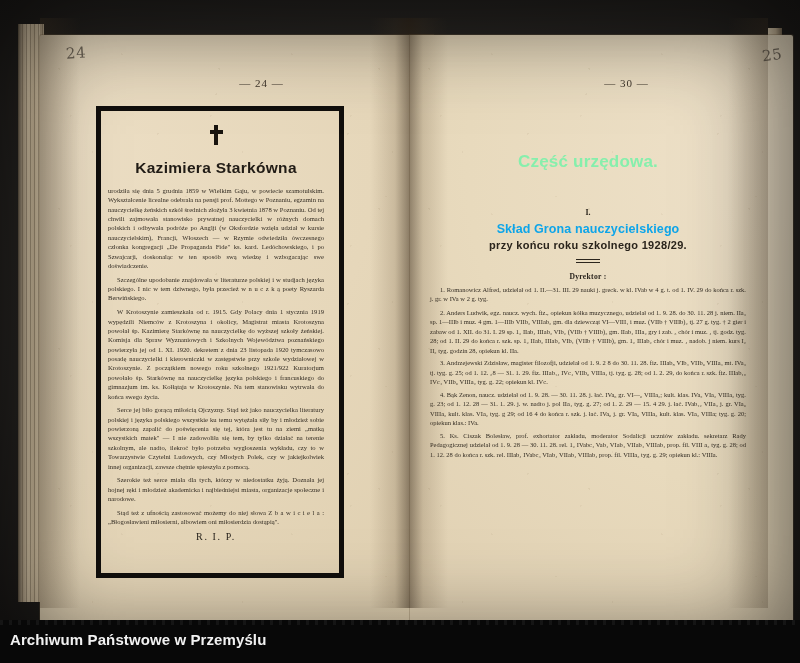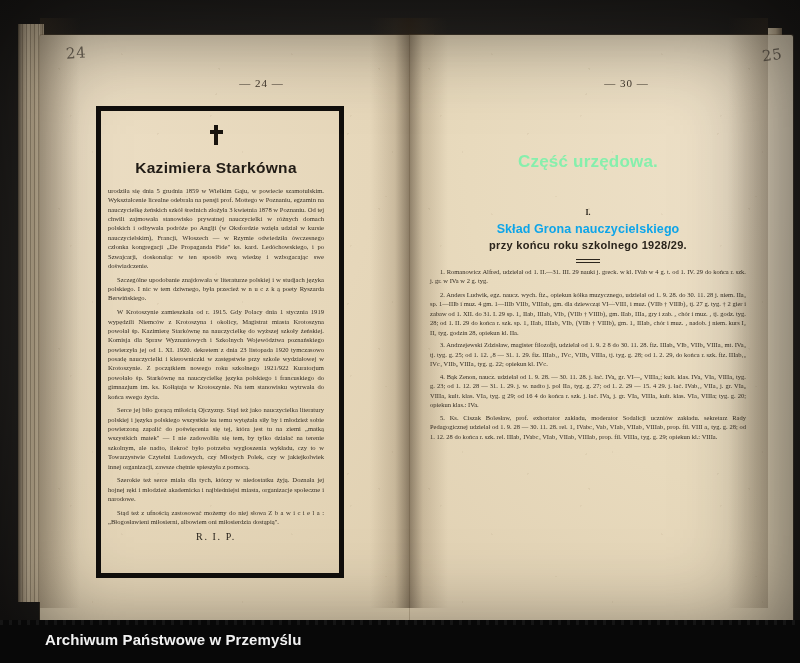--- a/index.html
+++ b/index.html
@@ -124,21 +124,21 @@
   .rule{width:24px;height:0;margin:8px auto 0;border-top:1.4px solid #2b251d;
       border-bottom:1.4px solid #2b251d;padding-top:2px;}
   .role-head{text-align:center;font-size:7.6px;font-weight:700;margin-top:9px;color:#241f19;
       letter-spacing:.3px;}
   .entries{margin-top:4px;font-size:6.5px;line-height:1.46;text-align:justify;color:#332c23;}
   .entries p{margin:0 0 3px 0;text-indent:10px;}
 
   
   .wm{position:absolute;left:0;bottom:0;width:800px;height:43px;background:#080808;}
   .wm-label{position:absolute;left:10px;top:11px;font-family:"Liberation Sans", sans-serif;
-      font-weight:700;font-size:15px;color:#f2f2f2;letter-spacing:.1px;margin-left:35px;}
+      font-weight:700;font-size:15px;color:#f2f2f2;letter-spacing:.1px;}
   .wm-noise{position:absolute;left:0;top:0;width:800px;height:5px;
       background:repeating-linear-gradient(90deg,
         rgba(255,255,255,.05) 0 3px, rgba(255,255,255,0) 3px 9px);}
 
   .vignette{position:absolute;inset:0;pointer-events:none;
     box-shadow:inset 0 0 90px 26px rgba(0,0,0,.55);}
 </style>
 </head>
 <body>
 
@@ -173,20 +173,21 @@
       <div class="rip">R. I. P.</div>
     </div>
 
     <div class="r-col">
       <div class="sect-title">Część urzędowa.</div>
       <div class="roman">I.</div>
       <div class="sub-title">Skład Grona nauczycielskiego</div>
       <div class="sub-sub">przy końcu roku szkolnego 1928/29.</div>
       <div class="rule"></div>
 
+      <div class="role-head">Dyrektor :</div>
       <div class="entries">
         <p>1. Romanowicz Alfred, udzielał od 1. II.—31. III. 29 nauki j. greck. w kl. IVab w 4 g. t. od 1. IV. 29 do końca r. szk. j. gr. w IVa w 2 g. tyg.</p>
       </div>
 
       <div class="entries">
         <p>2. Anders Ludwik, egz. naucz. wych. fiz., opiekun kółka muzycznego, udzielał od 1. 9. 28. do 30. 11. 28 j. niem. IIa₃ sp. 1—IIIb i muz. 4 gm. 1—IIIb VIIb₂ VIIIab₂ gm. dla dziewcząt VI—VIII₁ i muz. (VIIb † VIIIb)₂ tj. 27 g. tyg. † 2 gier i zabaw od 1. XII. do 31. I. 29 sp. 1₂ IIab₄ IIIab₂ VIb₂ (VIIb † VIIIb)₂ gm. IIab₄ IIIa₂ gry i zab. ₃ chór i muz. ₄ tj. godz. tyg. 28; od 1. II. 29 do końca r. szk. sp. 1₂ IIab₂ IIIab₂ VIb₁ (VIIb † VIIIb)₂ gm. 1₂ IIIab₂ chór i muz. ₄ nadob. j niem. kurs I₂ II₂ tyg. godzin 28, opiekun kl. IIa.</p>
         <p>3. Andrzejewski Zdzisław, magister filozofji, udzielał od 1. 9. 2 8 do 30. 11. 28. fiz. IIIab₈ VIb₄ VIIb₆ VIIIa₄ mt. IVa₃ tj. tyg. g. 25; od 1. 12. ₂8 — 31. 1. 29. fiz. IIIab₁₄ IVc₄ VIIb₆ VIIIa₄ tj. tyg. g. 28; od 1. 2. 29, do końca r. szk. fiz. IIIab₁₀ IVc₄ VIIb₆ VIIIa₂ tyg. g. 22; opiekun kl. IVc.</p>
         <p>4. Bąk Zenon, naucz. udzielał od 1. 9. 28. — 30. 11. 28. j. łać. IVa₆ gr. VI—₆ VIIIa₂; kult. klas. IVa₂ VIa₂ VIIIa₂ tyg. g. 23; od 1. 12. 28 — 31. 1. 29. j. w. nadto j. pol IIa₄ tyg. g. 27; od 1. 2. 29 — 15. 4 29. j. łać. IVab₁₂ VIIa₃ j. gr. VIa₆ VIIIa₂ kult. klas. VIa₂ tyg. g 29; od 16 4 do końca r. szk. j. łać. IVa₆ j. gr. VIa₆ VIIIa₂ kult. klas. VIa₂ VIIIa; tyg. g. 20; opiekun klas.: IVa.</p>
         <p>5. Ks. Ciszak Bolesław, prof. exhortator zakładu, moderator Sodalicji uczniów zakładu. sekretarz Rady Pedagogicznej udzielał od 1. 9. 28 — 30. 11. 28. rel. 1₂ IVabc₄ Vab₄ VIab₄ VIIab₄ VIIIab₄ prop. fil. VIII a₂ tyg. g. 28; od 1. 12. 28 do końca r. szk. rel. IIIab₄ IVabc₄ VIab₄ VIIab₄ VIIIab₄ prop. fil. VIIIa₂ tyg. g. 29; opiekun kl.: VIIIa.</p>
       </div>

